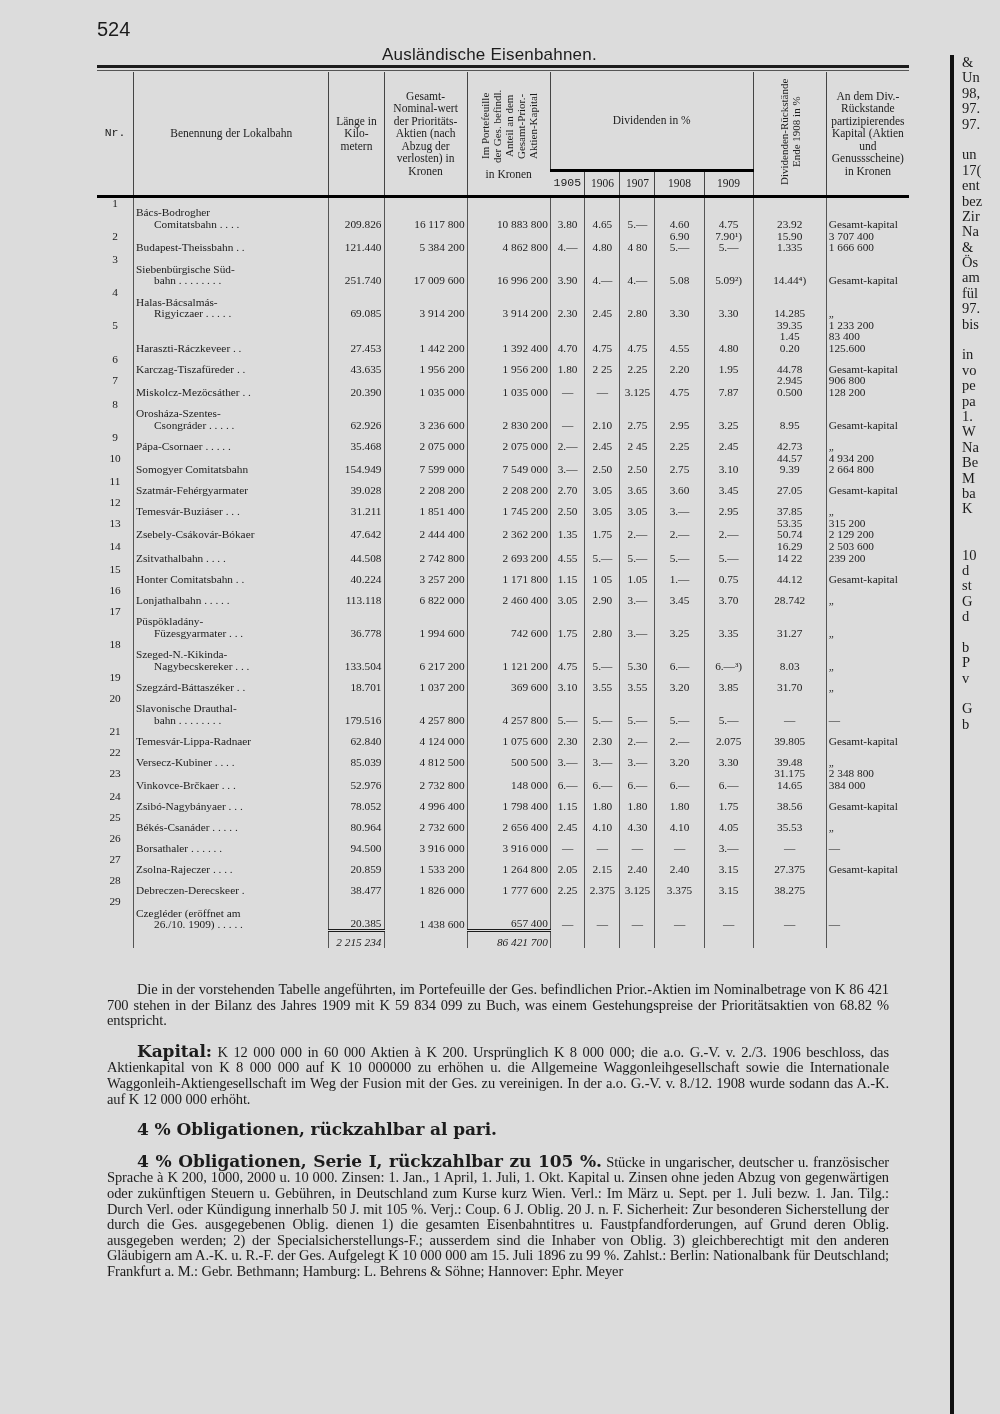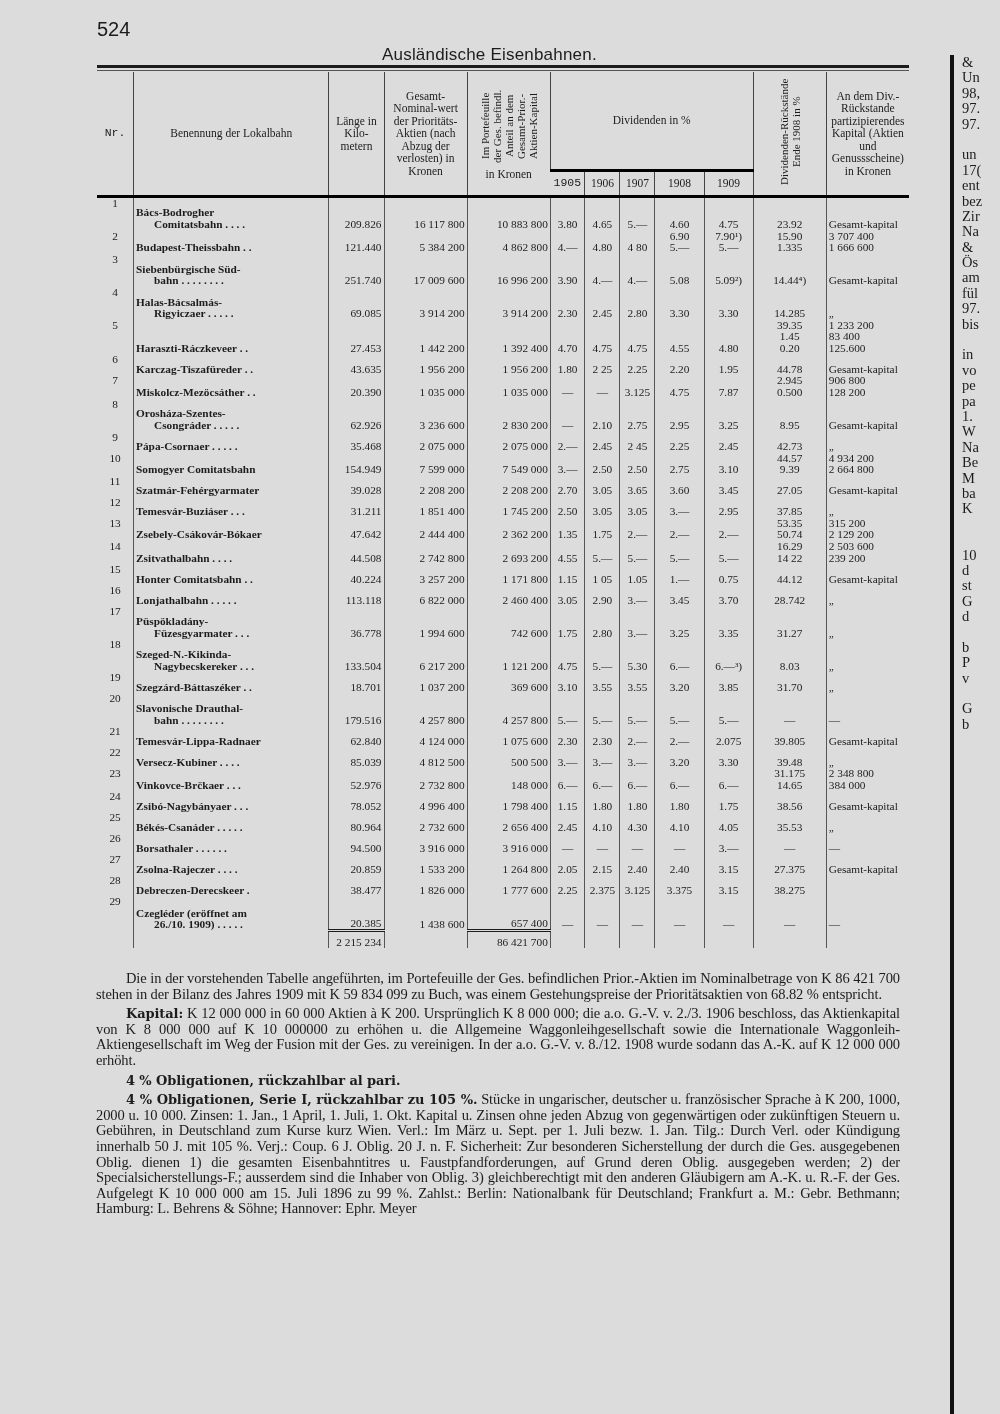--- a/index.html
+++ b/index.html
@@ -18,36 +18,36 @@
   .rule-top2 { position: absolute; left: 97px; top: 70px; width: 812px; height: 1px; background: #555; }
 
   table.rail {
     position: absolute; left: 97px; top: 72px; width: 812px;
     border-collapse: collapse; font-family: "Liberation Serif", serif; font-size: 11.3px; line-height: 11.6px;
   }
   table.rail th { font-weight: normal; text-align: center; vertical-align: middle; padding: 0 2px; font-size: 11.5px; line-height: 12.5px; border-left: 1px solid #444; border-bottom: 3px solid #000000; }
   table.rail th:first-child { border-left: none; font-family: Liberation Mono, monospace; }
   table.rail td { padding: 0 2px; vertical-align: bottom; border-left: 1px solid #555; white-space: nowrap; }
   table.rail td:first-child { border-left: none; text-align: center; vertical-align: top; width: 32px; }
-  table.rail .name { text-align: left; white-space: normal; width: 180px; font-weight: bold; }
+  table.rail .name { text-align: left; white-space: normal; width: 180px; }
   table.rail .num { text-align: right; }
   table.rail .div { text-align: center; }
   table.rail .kap { text-align: left; white-space: normal; margin-left: 33px; }
   table.rail .ruck { text-align: center; }
   .vert { writing-mode: vertical-rl; transform: rotate(180deg); display: inline-block; font-size: 11px; line-height: 12px; text-align: center; }
   .name .cont { padding-left: 18px; display: block; }
   tr.row td { height: 21px; }
   tr.row.tall td { height: 33px; }
   tr.totals td { border-top: none; height: 16px; }
-  .totline { border-top: 3px double #1c1c1c !important; }
+  .totline { border-top: 3px double #1c1c1c !important; font-style: italic; }
 
   .footnotes { position: absolute; left: 97px; top: 928px; width: 810px; font-family: "Liberation Serif", serif; font-size: 11.6px; line-height: 12.5px; text-indent: 18px; }
   .body-text { position: absolute; left: 92px; top: 967px; width: 812px; font-family: "Liberation Serif", serif; font-size: 14.5px; line-height: 15.6px; text-align: justify; letter-spacing: -0.1px; }
-  .body-text p { margin: 4px; text-indent: 30px; }
-  .body-text b { font-family: "DejaVu Serif", serif; font-size: 13px; }
+  .body-text p { margin: 15px; text-indent: 30px; }
+  .body-text b { font-family: "DejaVu Serif", serif; font-size: 17px; }
 
   .gutter { position: absolute; left: 950px; top: 55px; width: 4px; height: 1360px; background: #111; }
   .facing { position: absolute; left: 962px; top: 55px; width: 40px; overflow: hidden; font-family: "Liberation Serif", serif; font-size: 14.5px; line-height: 15.4px; }
   .facing div { white-space: nowrap; height: 15.4px; }
 </style>
 </head>
 <body>
 
 <div class="page">
 

